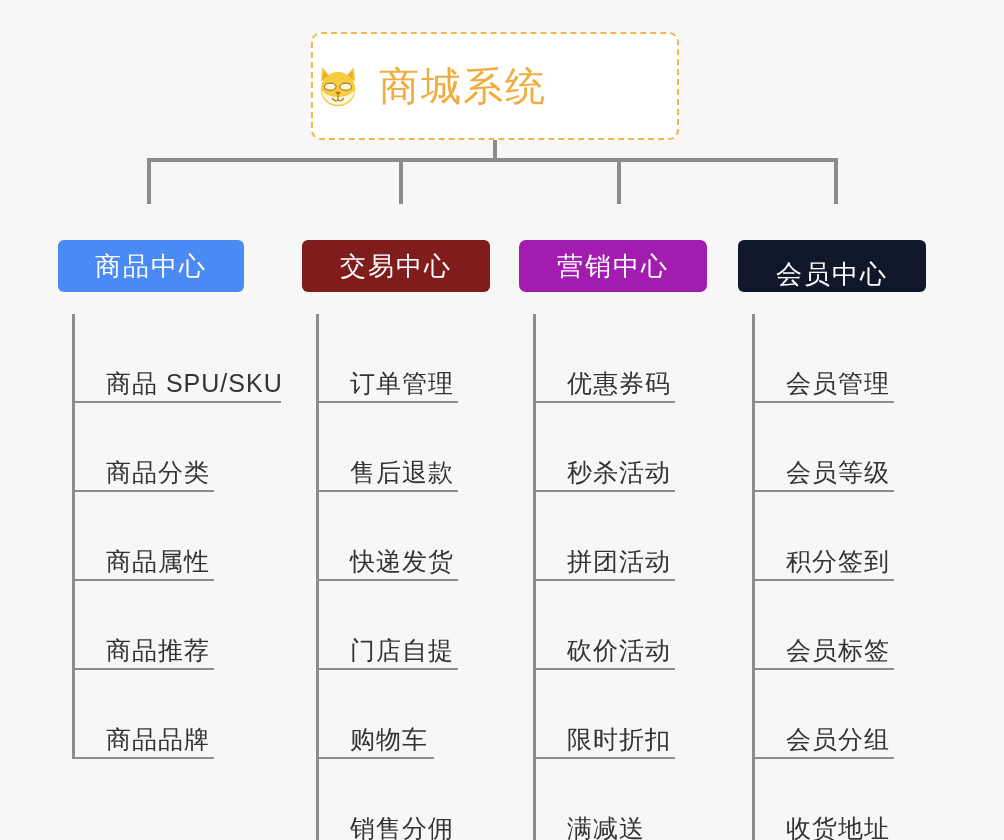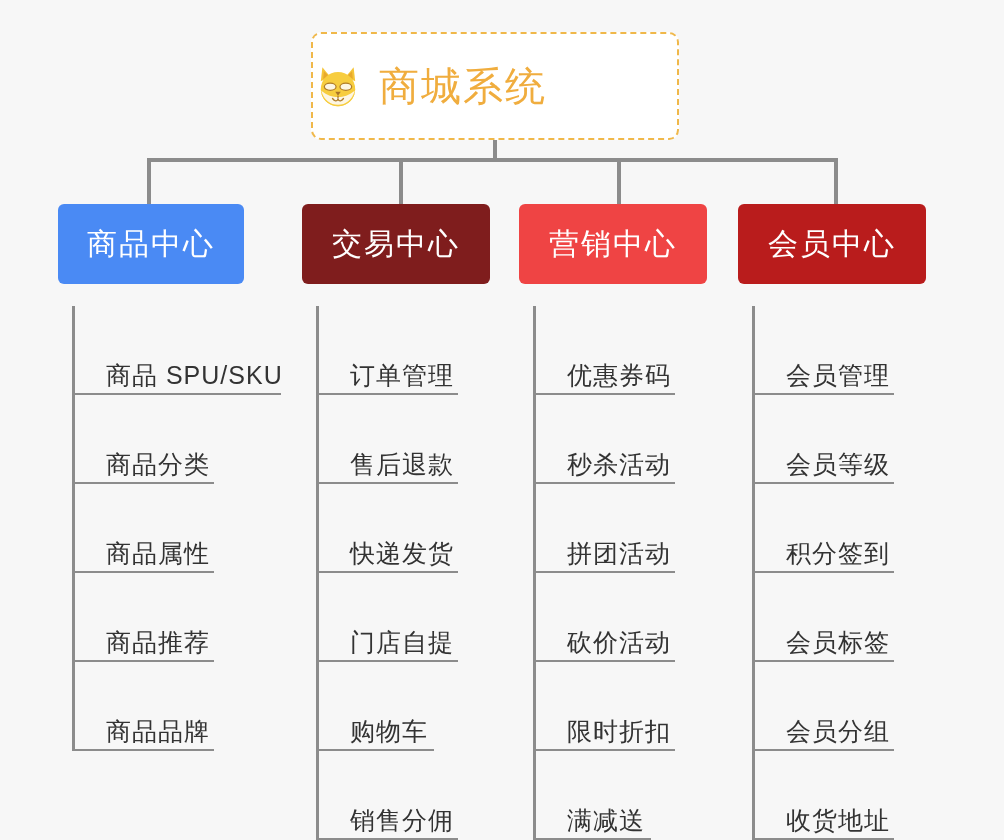--- a/index.html
+++ b/index.html
@@ -60,29 +60,30 @@
     display: flex;
   }
 
   .column { position: relative; }
   .column.c0 { width: 252px; padding-left: 58px; }
   .column.c1 { width: 218px; padding-left: 50px; }
   .column.c2 { width: 217px; padding-left: 49px; }
   .column.c3 { width: 317px; padding-left: 51px; }
 
   .cat-header {
-    height: 80px;
+    height: 52px;
     border-radius: 6px;
     display: flex;
     align-items: center;
     justify-content: center;
     color: #ffffff;
-    font-size: 30px;
+    font-size: 26px;
     letter-spacing: 2px;
     width: 186px;
+    margin-top: 36px;
   }
   .column.c1 .cat-header,
   .column.c2 .cat-header,
   .column.c3 .cat-header { width: 188px; }
 
   
   .leaf-list {
     position: relative;
     margin-top: 22px;
     margin-left: 14px;
@@ -216,21 +217,21 @@
         <span class="leaf-rule" style="width: 118px;"></span>
       </div>
       <div class="leaf-item">
         <span class="leaf-label">销售分佣</span>
         <span class="leaf-rule" style="width: 142px;"></span>
       </div>
     </div>
   </div>
 
   <div class="column c2">
-    <div class="cat-header" style="background: #ef4444;">
+    <div class="cat-header" style="background: #a21caf; border-radius: 7px;">
       <span>营销中心</span>
     </div>
     <div class="leaf-list">
       <div class="leaf-spine"></div>
       <div class="leaf-item">
         <span class="leaf-label">优惠券码</span>
         <span class="leaf-rule" style="width: 142px;"></span>
       </div>
       <div class="leaf-item">
         <span class="leaf-label">秒杀活动</span>
@@ -249,21 +250,21 @@
         <span class="leaf-rule" style="width: 142px;"></span>
       </div>
       <div class="leaf-item">
         <span class="leaf-label">满减送</span>
         <span class="leaf-rule" style="width: 118px;"></span>
       </div>
     </div>
   </div>
 
   <div class="column c3">
-    <div class="cat-header" style="background: #b91c1c;">
+    <div class="cat-header" style="background: #0f172a; align-items: flex-end;">
       <span>会员中心</span>
     </div>
     <div class="leaf-list">
       <div class="leaf-spine"></div>
       <div class="leaf-item">
         <span class="leaf-label">会员管理</span>
         <span class="leaf-rule" style="width: 142px;"></span>
       </div>
       <div class="leaf-item">
         <span class="leaf-label">会员等级</span>

